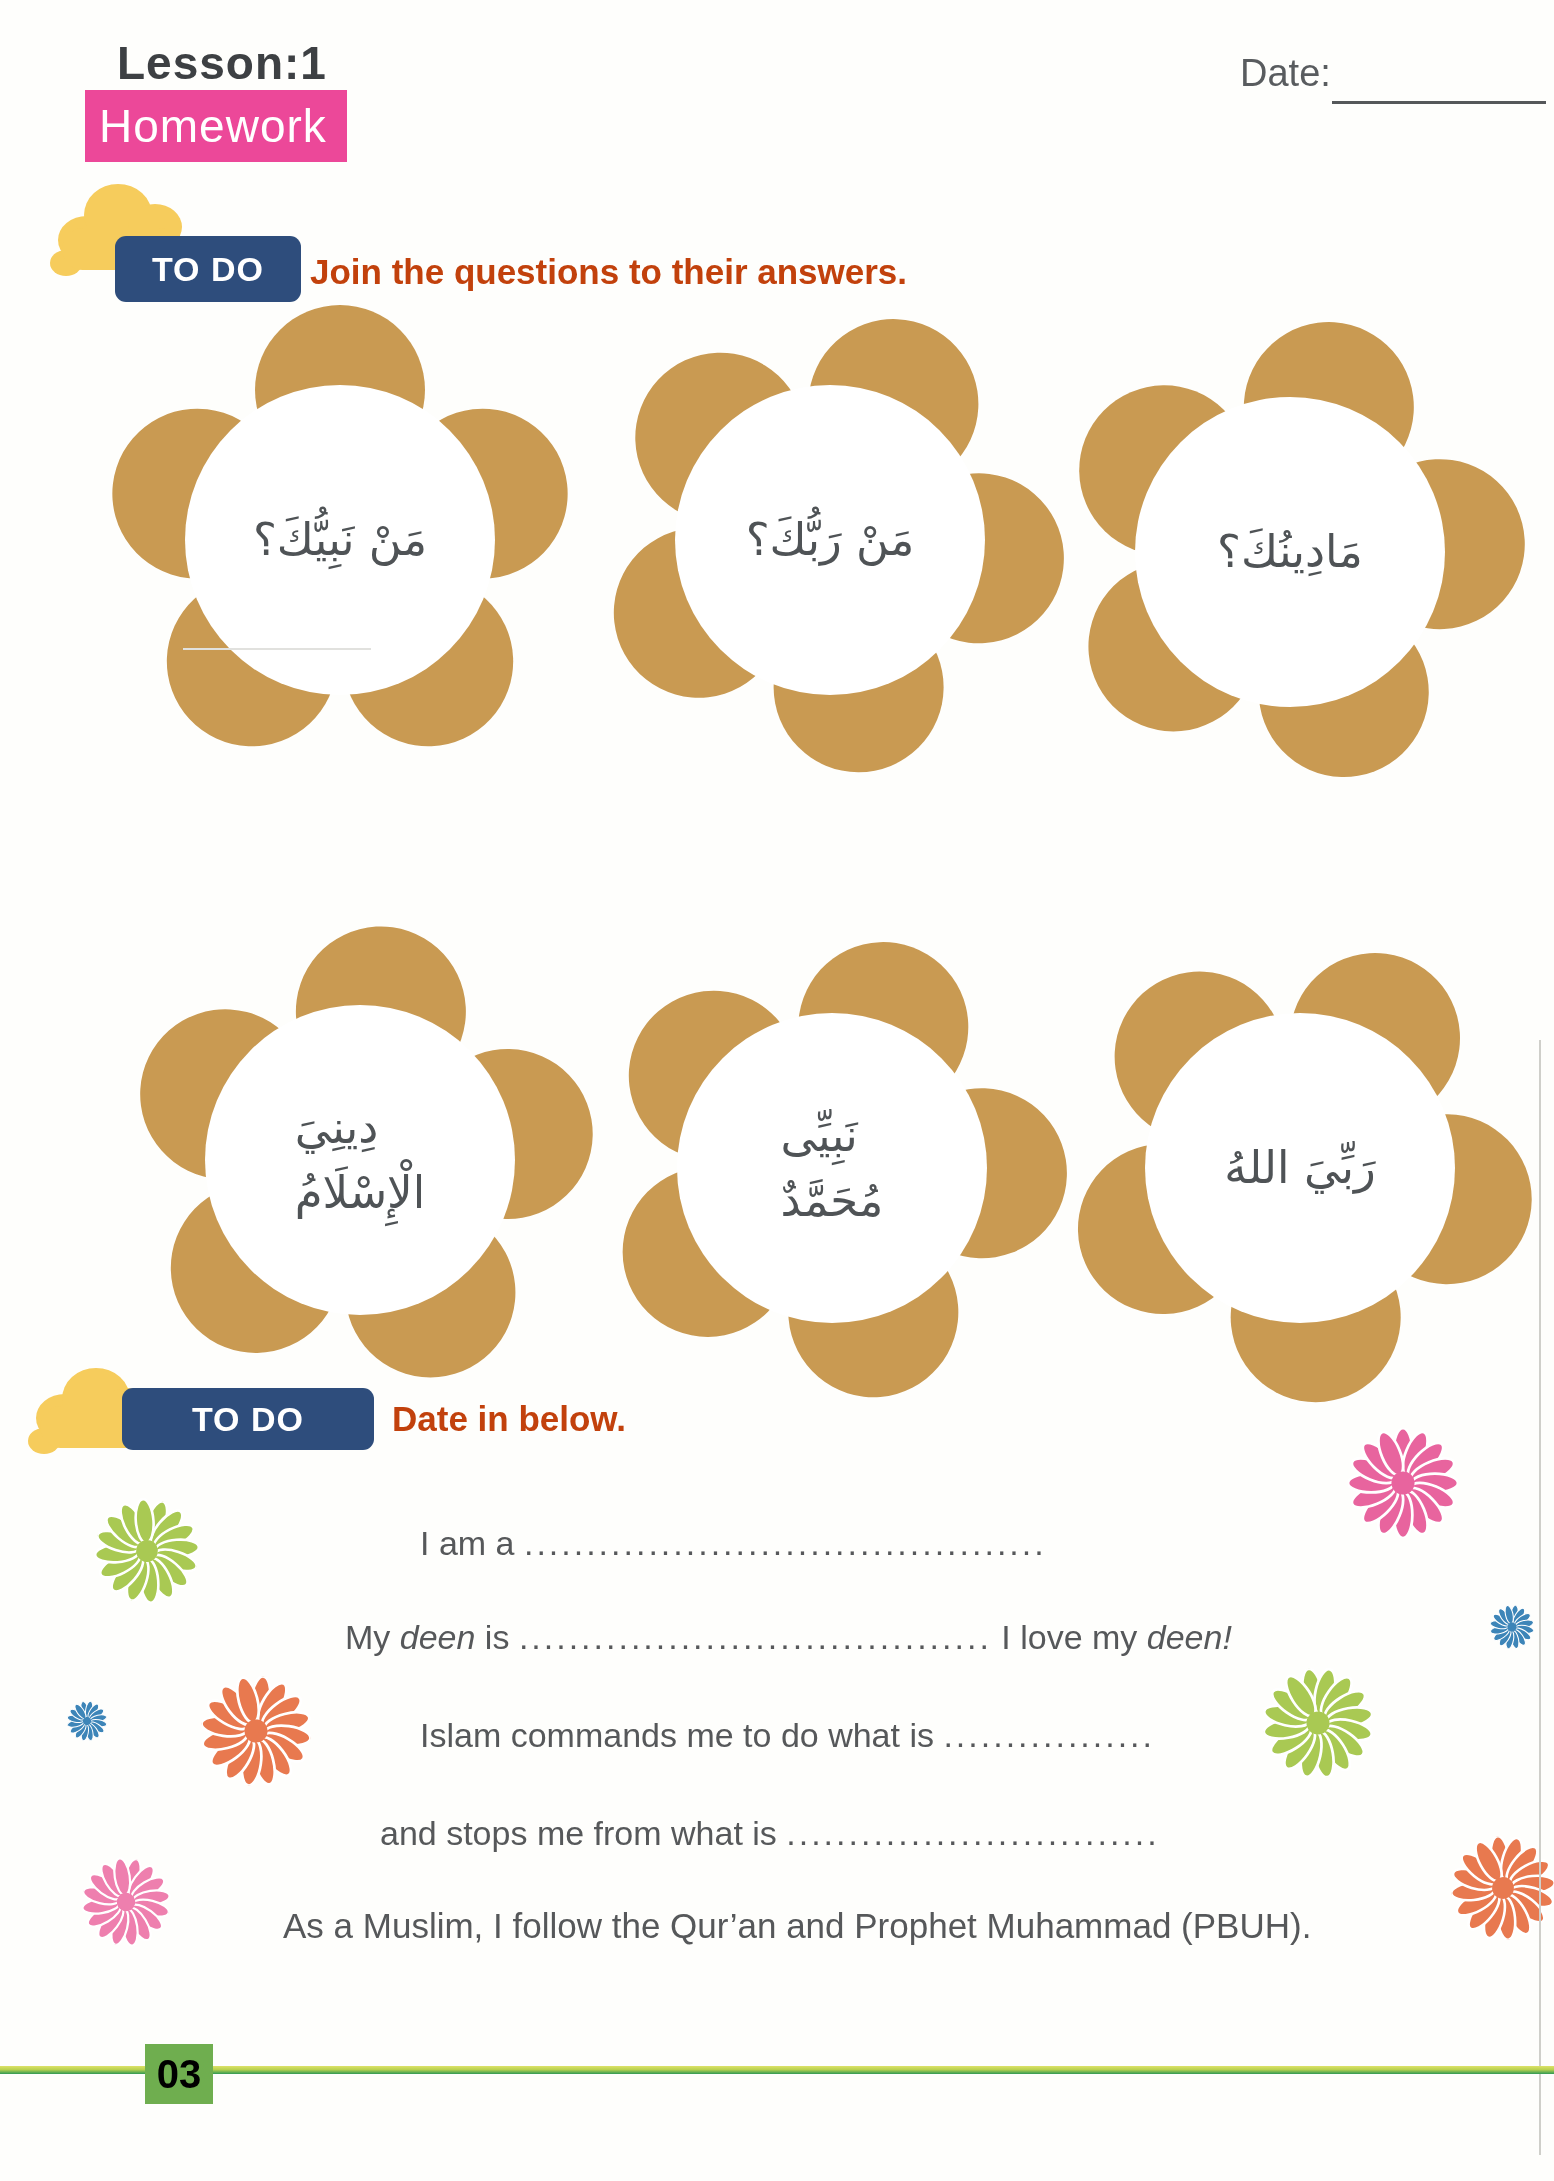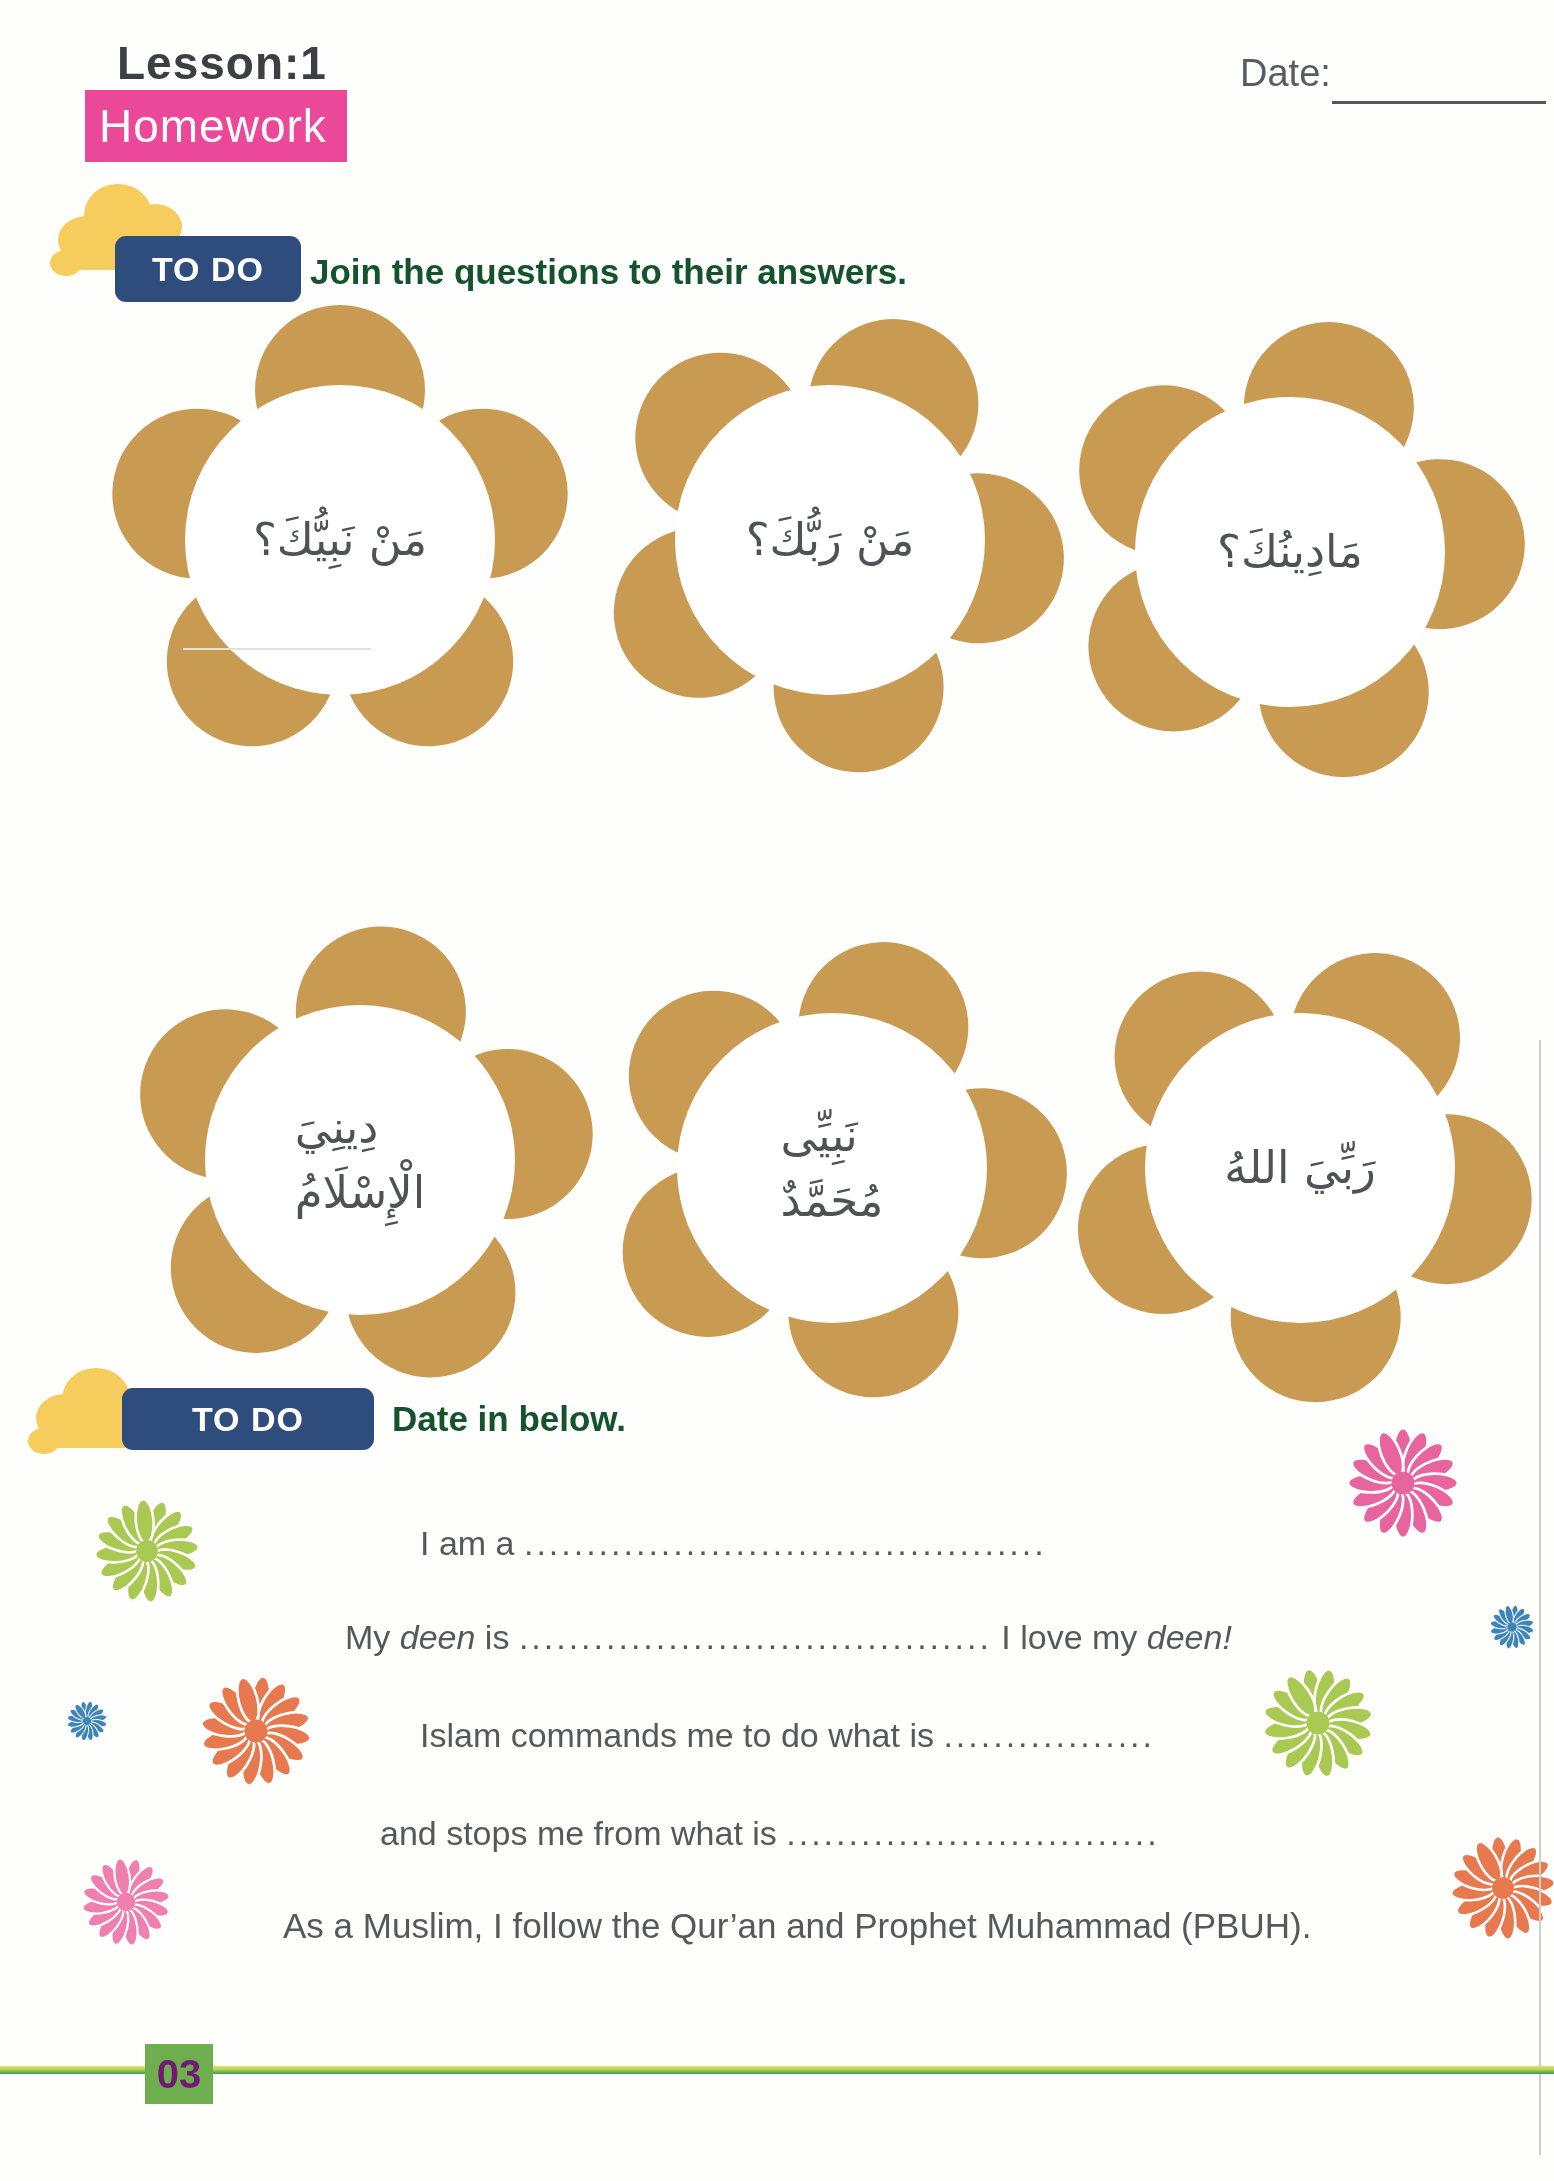--- a/index.html
+++ b/index.html
@@ -32,21 +32,21 @@
   .cloud1{left:58px;top:184px;width:130px;height:88px;}
   .cloud2{left:36px;top:1368px;width:124px;height:82px;}
   .todo-badge{
     position:absolute;z-index:2;background:#2e4d7c;color:#fff;
     display:flex;align-items:center;justify-content:center;
     font-weight:bold;font-size:34px;letter-spacing:1px;border-radius:11px;
   }
   .todo1{left:115px;top:236px;width:186px;height:66px;}
   .todo2{left:122px;top:1388px;width:252px;height:62px;}
   .todo-caption{
-    position:absolute;font-size:35px;font-weight:bold;color:#14532d;z-index:2;
+    position:absolute;font-size:35px;font-weight:bold;color:#c2410c;z-index:2;
   }
   .cap1{left:310px;top:252px;}
   .cap2{left:392px;top:1399px;}
   
   .flower{position:absolute;width:400px;height:400px;--rot:0deg;}
   .petal{
     position:absolute;left:115px;top:115px;width:170px;height:170px;
     border-radius:50%;background:var(--petal,#c99a52);
   }
   .p0{transform:rotate(calc(var(--rot) + 270deg)) translate(150px);}
@@ -76,21 +76,21 @@
   
   svg.daisy{position:absolute;overflow:visible;}
   
   .footer-line{
     position:absolute;left:0;top:2066px;width:1554px;height:8px;
     background:linear-gradient(to bottom,#dde268 0%,#b9d14f 45%,#2f9a55 100%);
     z-index:1;
   }
   .page-badge{
     position:absolute;left:145px;top:2044px;width:68px;height:60px;
-    background:#6fae4f;color:#701a75;display:flex;align-items:center;justify-content:center;
+    background:#6fae4f;color:#000000;display:flex;align-items:center;justify-content:center;
     font-size:40px;font-weight:bold;z-index:2;
   }
   
   .edge-line{position:absolute;left:1539px;top:1040px;width:2px;height:1115px;background:#cfcfca;}
   .streak{position:absolute;left:183px;top:648px;width:188px;height:2px;background:#e1e1de;}
 </style>
 </head>
 <body>
 
 <svg width="0" height="0" style="position:absolute" aria-hidden="true">

